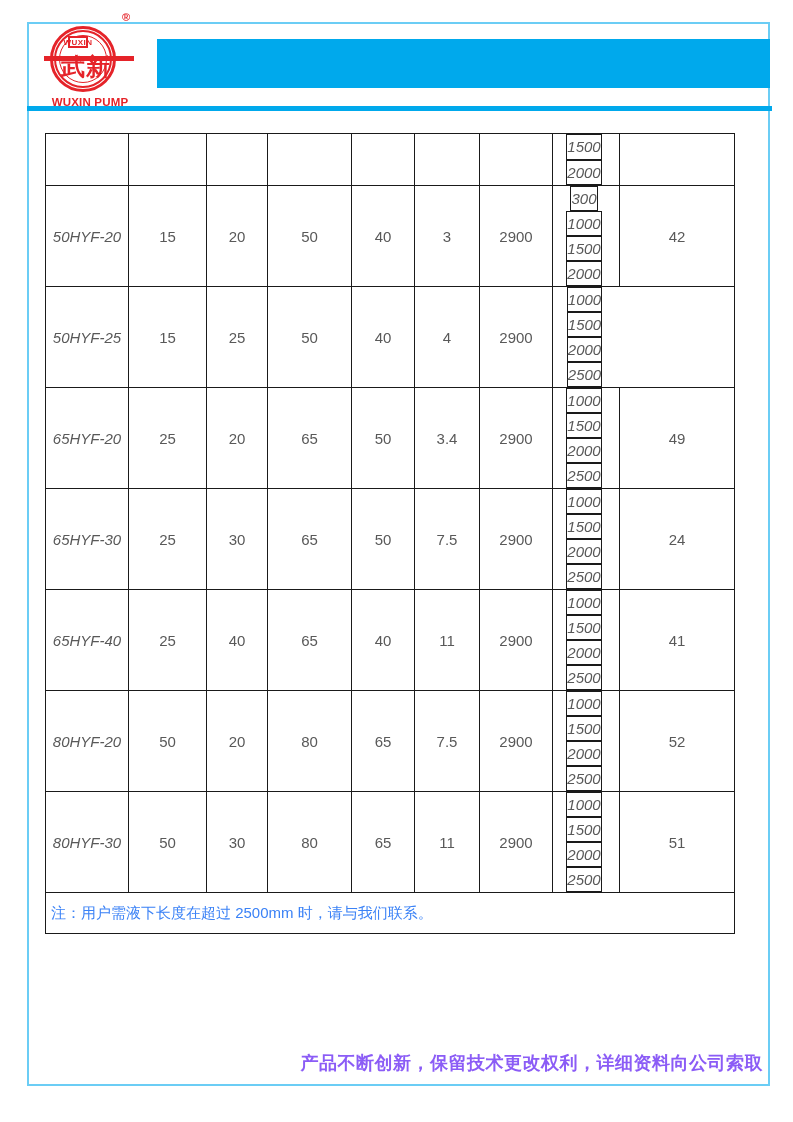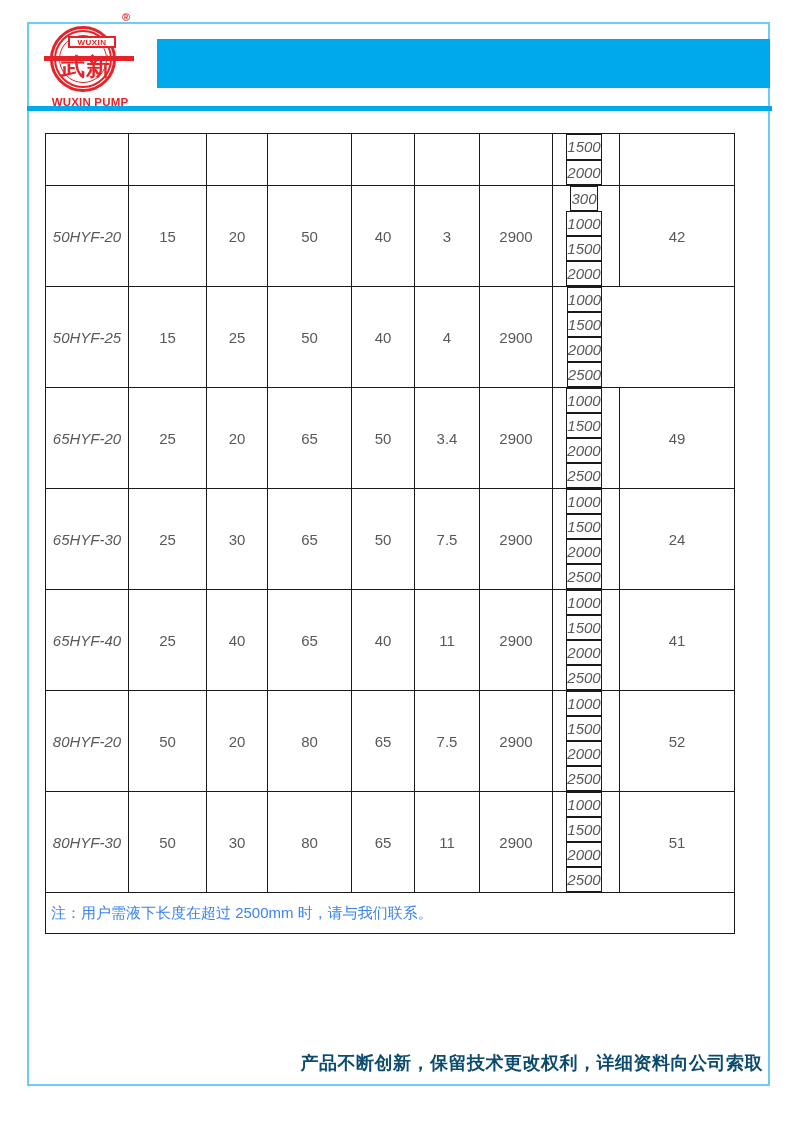--- a/index.html
+++ b/index.html
@@ -14,21 +14,21 @@
   .banner{position:absolute;left:157px;top:39px;width:613px;height:49px;background:#00a9ec;}
   .separator{position:absolute;left:27px;top:106px;width:745px;height:5px;background:#00a9ec;}
 
   .logo{position:absolute;left:46px;top:12px;width:88px;height:97px;color:#e52329;}
   .logo-reg{position:absolute;right:4px;top:0;font-size:11px;font-weight:bold;line-height:11px;}
   .logo-bar{position:absolute;left:-2px;top:44px;width:90px;height:5px;background:#e52329;}
   .logo-circle{position:absolute;left:4px;top:14px;width:60px;height:60px;
                border:3px solid #e52329;border-radius:50%;}
   .logo-circle::before{content:"";position:absolute;inset:1px;border:2px solid #e52329;border-radius:50%;}
   .logo-circle::after{content:"";position:absolute;inset:6px;border:1px solid #e52329;border-radius:50%;}
-  .logo-wuxin-box{position:absolute;left:22px;top:24px;width:48px;height:12px;
+  .logo-wuxin-box{position:absolute;left:22px;top:24px;width:20px;height:12px;
                   border:2px solid #e52329;box-sizing:border-box;background:#fff;
                   display:flex;align-items:center;justify-content:center;
                   font-size:8px;font-weight:bold;letter-spacing:0.5px;z-index:2;}
   .logo-cn{position:absolute;left:9px;top:35px;width:62px;height:40px;z-index:2;
            display:flex;align-items:center;justify-content:center;
            font-size:24px;font-weight:bold;letter-spacing:1px;}
   .logo-caption{position:absolute;left:-6px;top:84px;width:100px;text-align:center;
                 font-size:11.5px;font-weight:bold;letter-spacing:0.2px;}
 
   
@@ -43,21 +43,21 @@
   .c0{width:83px;font-style:italic;} .c1{width:78px;} .c2{width:61px;} .c3{width:84px;} .c4{width:63px;}
   .c5{width:65px;} .c6{width:73px;} .c7{width:67px;} .c8{flex:1;}
   .depths{flex-direction:column;align-items:center;justify-content:stretch;padding:0;font-style:italic;}
   .depth-box{flex:1;box-sizing:border-box;border:1px solid #1a1a1a;margin:0 6px 0 2px;
              display:flex;align-items:center;justify-content:center;}
   .note-row{border-top:1px solid #1a1a1a;height:41px;box-sizing:border-box;display:flex;
             align-items:center;padding-left:5px;color:#3b82f6;font-size:15px;}
 
   
   .footer-text{position:absolute;top:1051px;right:30px;font-size:18px;font-weight:bold;
-               color:#0c4a6e;letter-spacing:0.5px;}
+               color:#8b5cf6;letter-spacing:0.5px;}
 </style>
 </head>
 <body>
 
 <div class="canvas">
 
   <div class="frame"></div>
 
   <div class="banner"></div>
   <div class="separator"></div>

